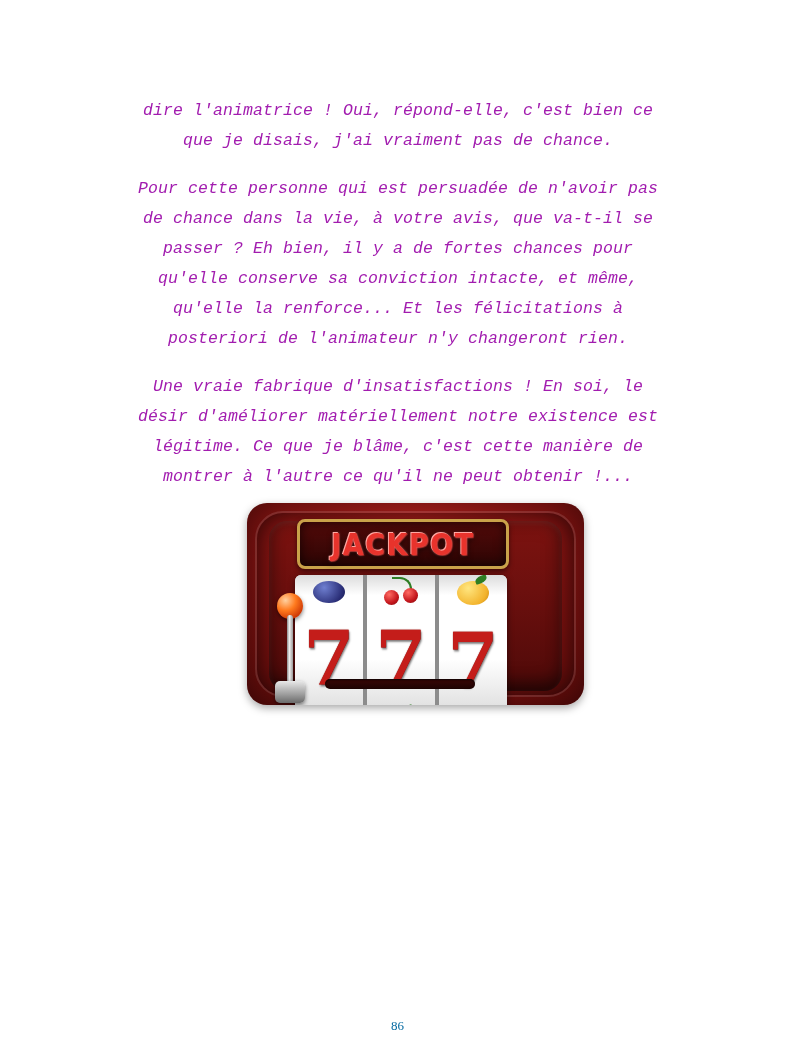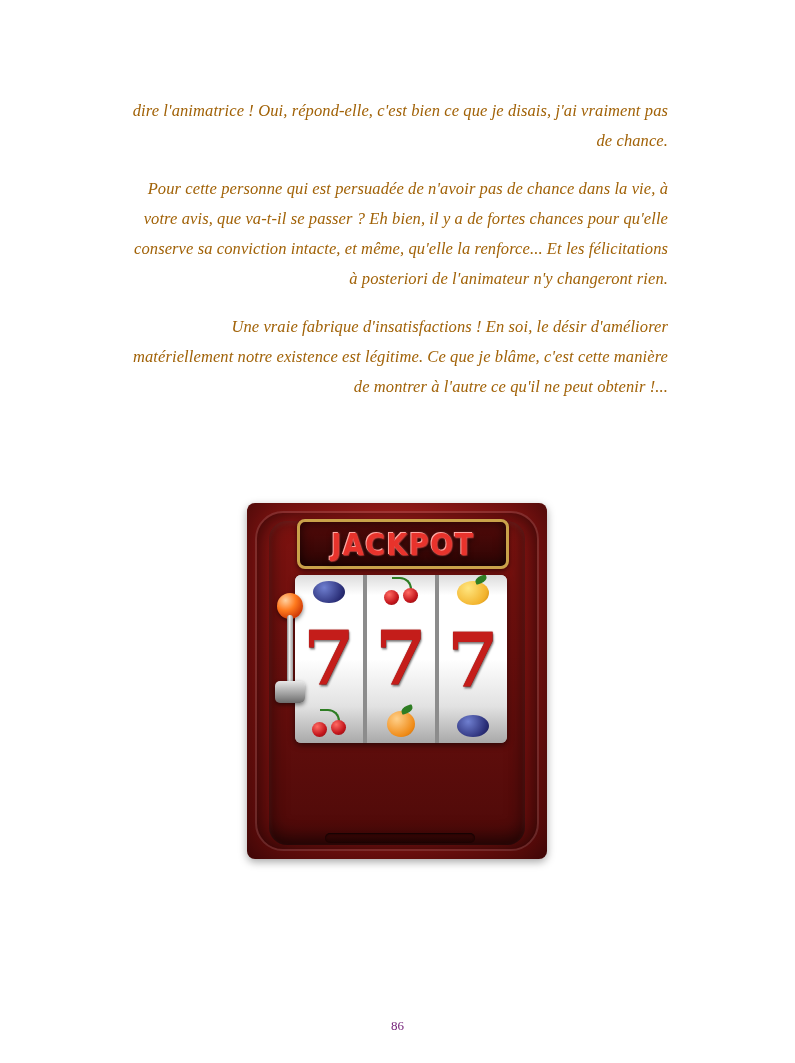--- a/index.html
+++ b/index.html
@@ -21,50 +21,51 @@
     height: 1063px;
     box-sizing: border-box;
   }
   .content {
     position: absolute;
     left: 128px;
     top: 96px;
     width: 540px;
   }
   .para {
-    font-family: Liberation Serif, serif;
+    font-family: Liberation Mono, monospace;
     font-style: italic;
     font-size: 16.5px;
     line-height: 30px;
     margin: 0 0 18px 0;
-    text-align: right;
-    color: #a16207;
+    text-align: center;
+    color: #a21caf;
     letter-spacing: 0.1px;
   }
   .para:last-child { margin-bottom: 0; }
 
   
   .figure {
     position: absolute;
     left: 247px;
     top: 503px;
     width: 300px;
     height: 286px;
   }
   .machine {
     position: absolute;
     left: 0;
     top: 0;
     width: 300px;
-    height: 356px;
-    border-radius: 8px;
+    height: 202px;
+    border-radius: 20px;
     background:
       radial-gradient(ellipse at 50% 20%, #b8221f 0%, #8d1513 55%, #5e0b0a 100%);
     box-shadow: 0 3px 8px rgba(0,0,0,0.35), inset 0 0 40px rgba(0,0,0,0.45);
     overflow: hidden;
+    padding-left: 37px;
   }
   .machine-inner-frame {
     position: absolute;
     left: 8px; top: 8px; right: 8px; bottom: 8px;
     border-radius: 28px;
     border: 2px solid rgba(255,255,255,0.12);
     box-shadow: inset 0 0 25px rgba(0,0,0,0.5);
   }
   .wood-panel {
     position: absolute;
@@ -223,21 +224,21 @@
     box-shadow: inset 0 1px 2px rgba(0,0,0,0.8);
   }
   .page-number {
     position: absolute;
     left: 0;
     right: 0;
     top: 1018px;
     text-align: center;
     font-family: "Liberation Serif", serif;
     font-size: 13px;
-    color: #701a75;
+    color: #0369a1;
   }
 </style>
 </head>
 <body>
 
 <div class="page">
 
   <div class="content">
     <p class="para">dire l'animatrice ! Oui, répond-elle, c'est bien ce que je disais, j'ai vraiment pas de chance.</p>
     <p class="para">Pour cette personne qui est persuadée de n'avoir pas de chance dans la vie, à votre avis, que va-t-il se passer ? Eh bien, il y a de fortes chances pour qu'elle conserve sa conviction intacte, et même, qu'elle la renforce... Et les félicitations à posteriori de l'animateur n'y changeront rien.</p>

